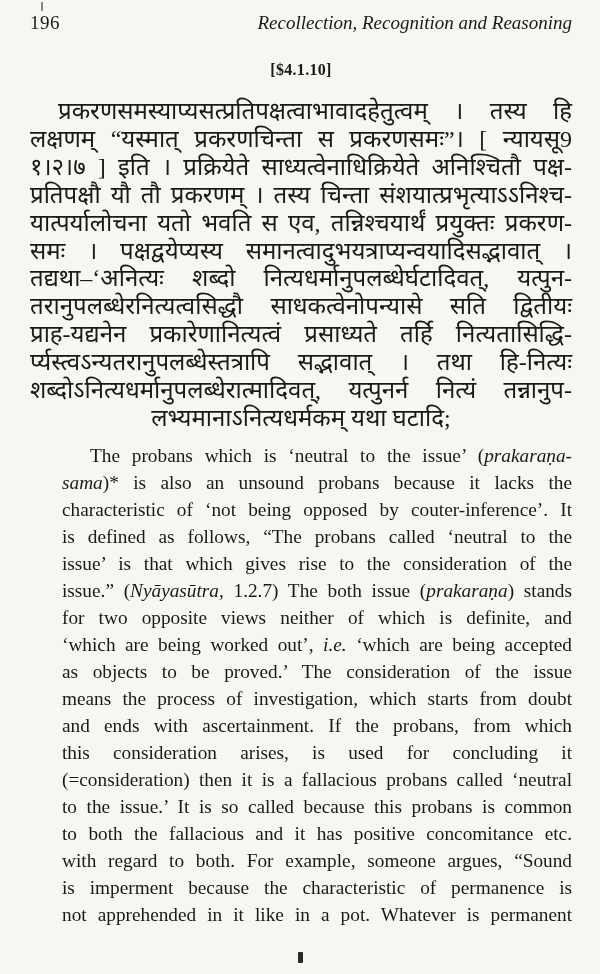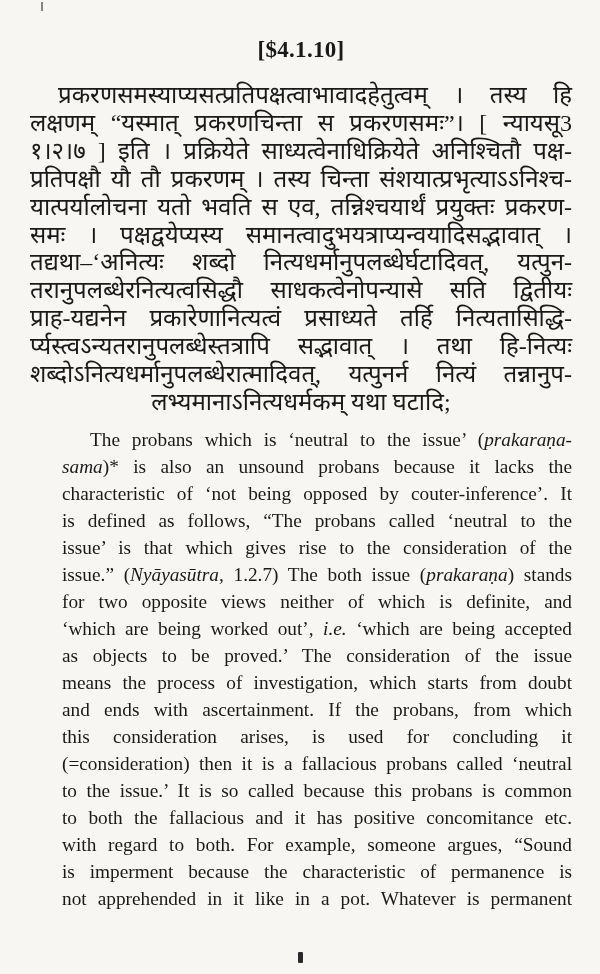--- a/index.html
+++ b/index.html
@@ -33,21 +33,21 @@
     font-style: normal;
     letter-spacing: 0.5px;
   }
   .running-title {
     font-style: italic;
     text-align: right;
   }
   .section-heading {
     text-align: center;
     font-weight: bold;
-    font-size: 23px;
+    font-size: 16px;
     margin-top: 27px;
     letter-spacing: 0.3px;
   }
   .sanskrit {
     margin-top: 19px;
     font-size: 24px;
     line-height: 27.9px;
     font-family: "Liberation Serif", serif;
   }
   .english {
@@ -87,26 +87,30 @@
     width: 2px;
     height: 9px;
     background: rgba(40,40,40,0.55);
   }
 </style>
 </head>
 <body>
 
 <div class="page">
 
+  <div class="page-header">
+    <span class="page-number">196</span>
+    <span class="running-title">Recollection, Recognition and Reasoning</span>
+  </div>
 
   <div class="section-heading">[$4.1.10]</div>
 
   <div class="sanskrit">
       <div class="line indent"><span>प्रकरणसमस्याप्यसत्प्रतिपक्षत्वाभावादहेतुत्वम् । तस्य हि</span></div>
-      <div class="line"><span>लक्षणम् “यस्मात् प्रकरणचिन्ता स प्रकरणसमः”। [ न्यायसू3</span></div>
+      <div class="line"><span>लक्षणम् “यस्मात् प्रकरणचिन्ता स प्रकरणसमः”। [ न्यायसू9</span></div>
       <div class="line"><span>१।२।७ ] इति । प्रक्रियेते साध्यत्वेनाधिक्रियेते अनिश्चितौ पक्ष-</span></div>
       <div class="line"><span>प्रतिपक्षौ यौ तौ प्रकरणम् । तस्य चिन्ता संशयात्प्रभृत्याऽऽनिश्च-</span></div>
       <div class="line"><span>यात्पर्यालोचना यतो भवति स एव, तन्निश्चयार्थं प्रयुक्तः प्रकरण-</span></div>
       <div class="line"><span>समः । पक्षद्वयेप्यस्य समानत्वादुभयत्राप्यन्वयादिसद्भावात् ।</span></div>
       <div class="line"><span>तद्यथा–‘अनित्यः शब्दो नित्यधर्मानुपलब्धेर्घटादिवत्, यत्पुन-</span></div>
       <div class="line"><span>तरानुपलब्धेरनित्यत्वसिद्धौ साधकत्वेनोपन्यासे सति द्वितीयः</span></div>
       <div class="line"><span>प्राह-यद्यनेन प्रकारेणानित्यत्वं प्रसाध्यते तर्हि नित्यतासिद्धि-</span></div>
       <div class="line"><span>र्प्यस्त्वऽन्यतरानुपलब्धेस्तत्रापि सद्भावात् । तथा हि-नित्यः</span></div>
       <div class="line"><span>शब्दोऽनित्यधर्मानुपलब्धेरात्मादिवत्, यत्पुनर्न नित्यं तन्नानुप-</span></div>
       <div class="line no-just"><span>लभ्यमानाऽनित्यधर्मकम् यथा घटादि;</span></div>

